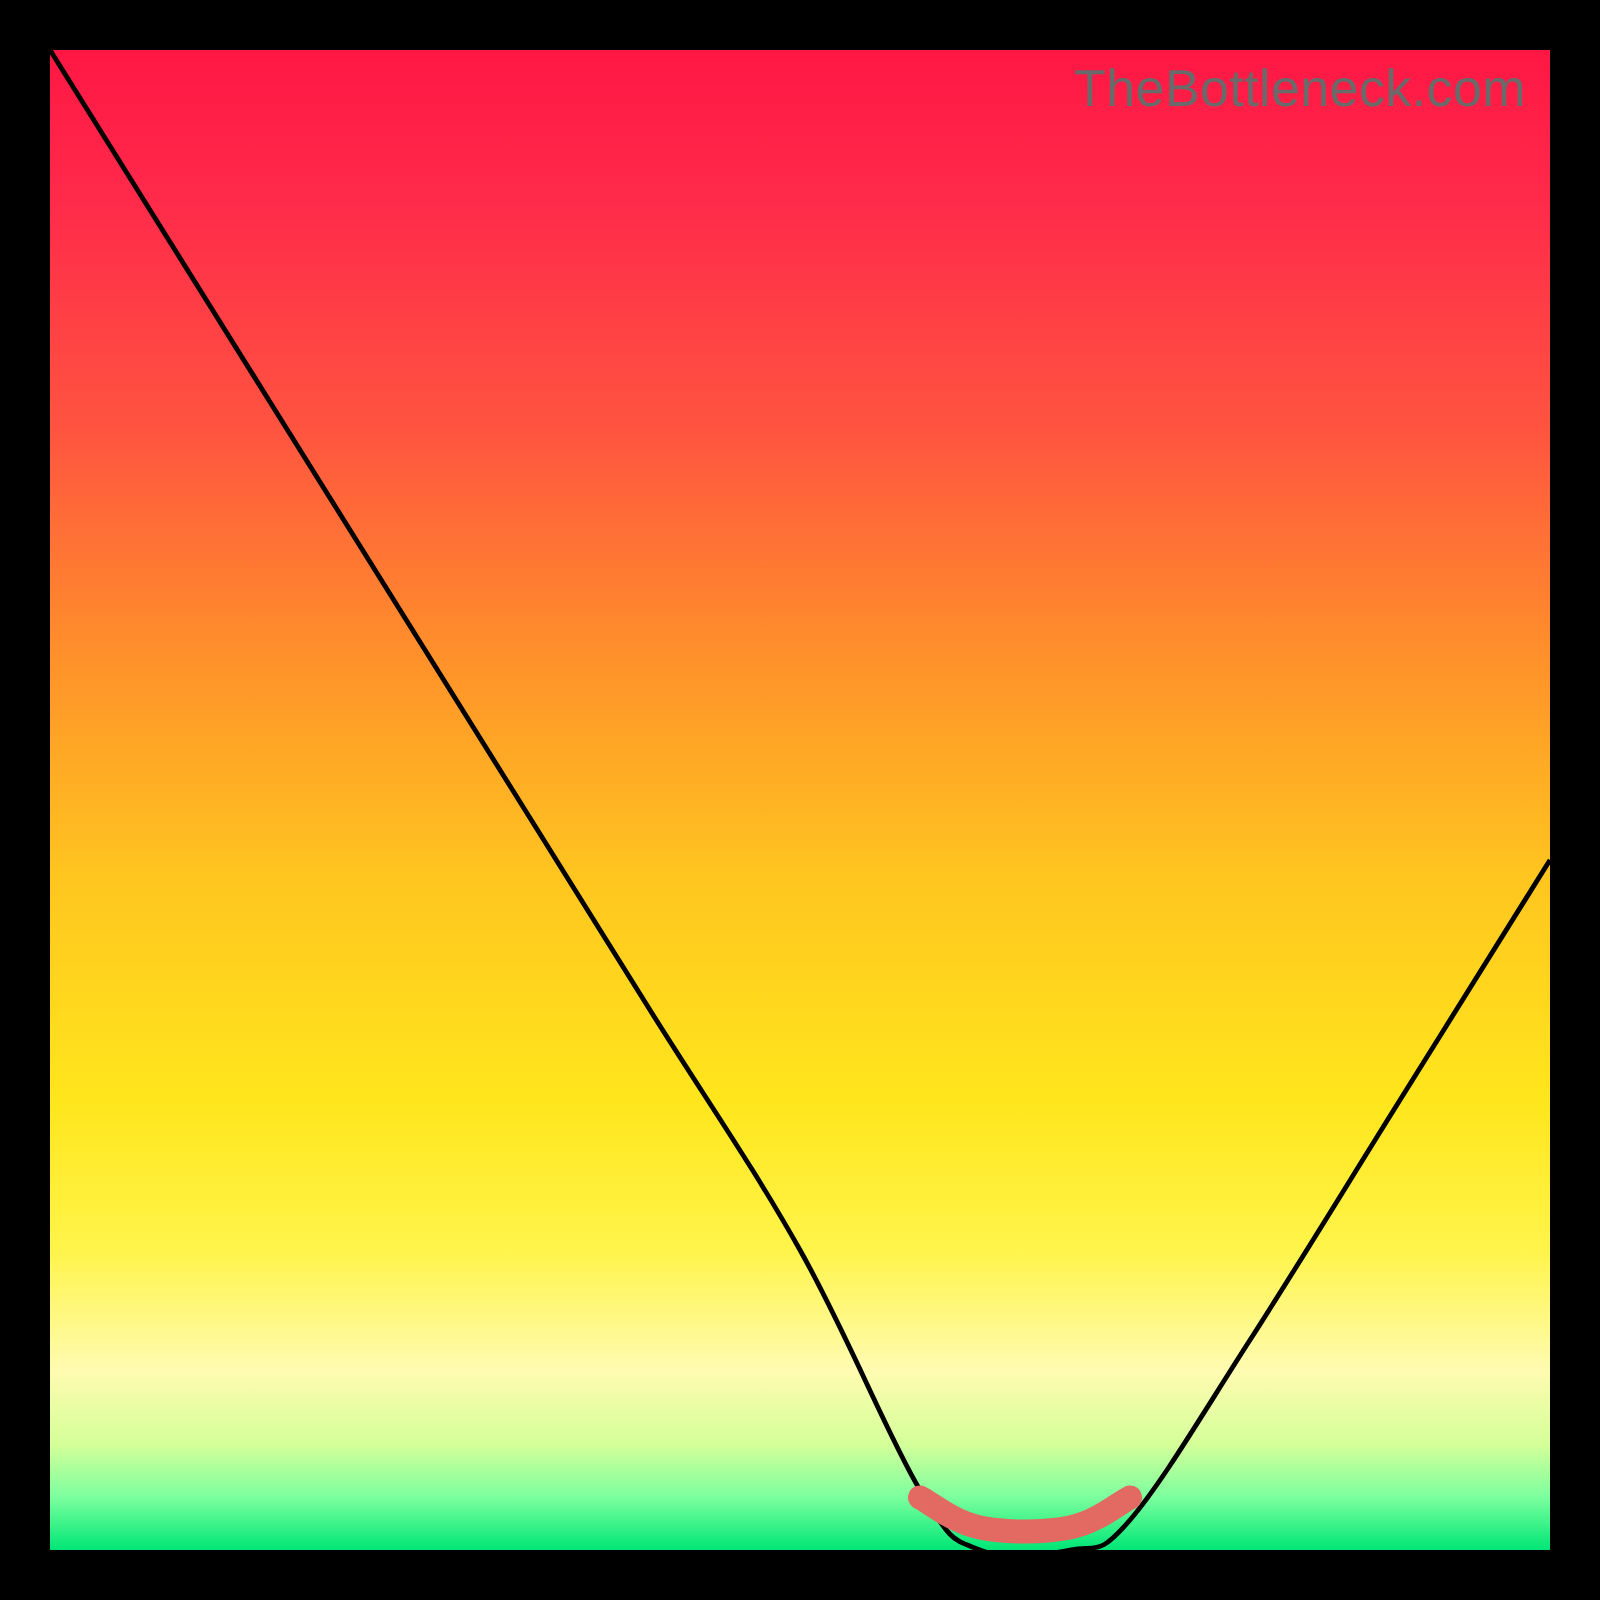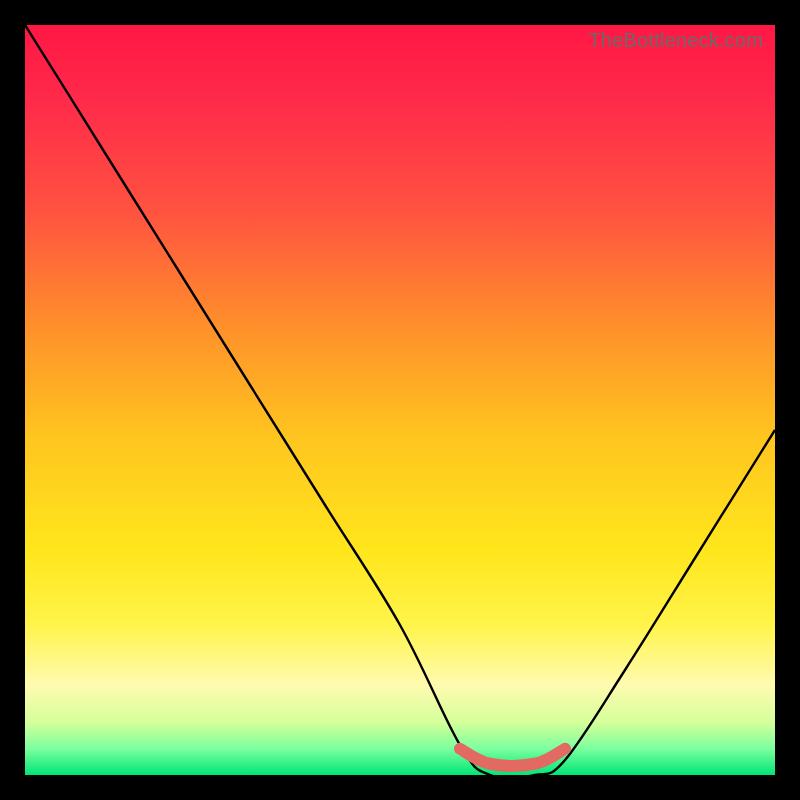--- a/index.html
+++ b/index.html
@@ -28,21 +28,21 @@
       #d4ff99 93%,
       #7bff9e 96.5%,
       #00e676 100%
     );
   }
   .attrib {
     position: absolute;
     top: 4px;
     right: 12px;
     font-family: Arial, Helvetica, sans-serif;
-    font-size: 20px;
+    font-size: 26px;
     color: #6a6a6a;
     letter-spacing: 0.2px;
   }
   svg.curve {
     position: absolute;
     left: 0; top: 0;
     width: 750px; height: 750px;
   }
 </style>
 </head>

